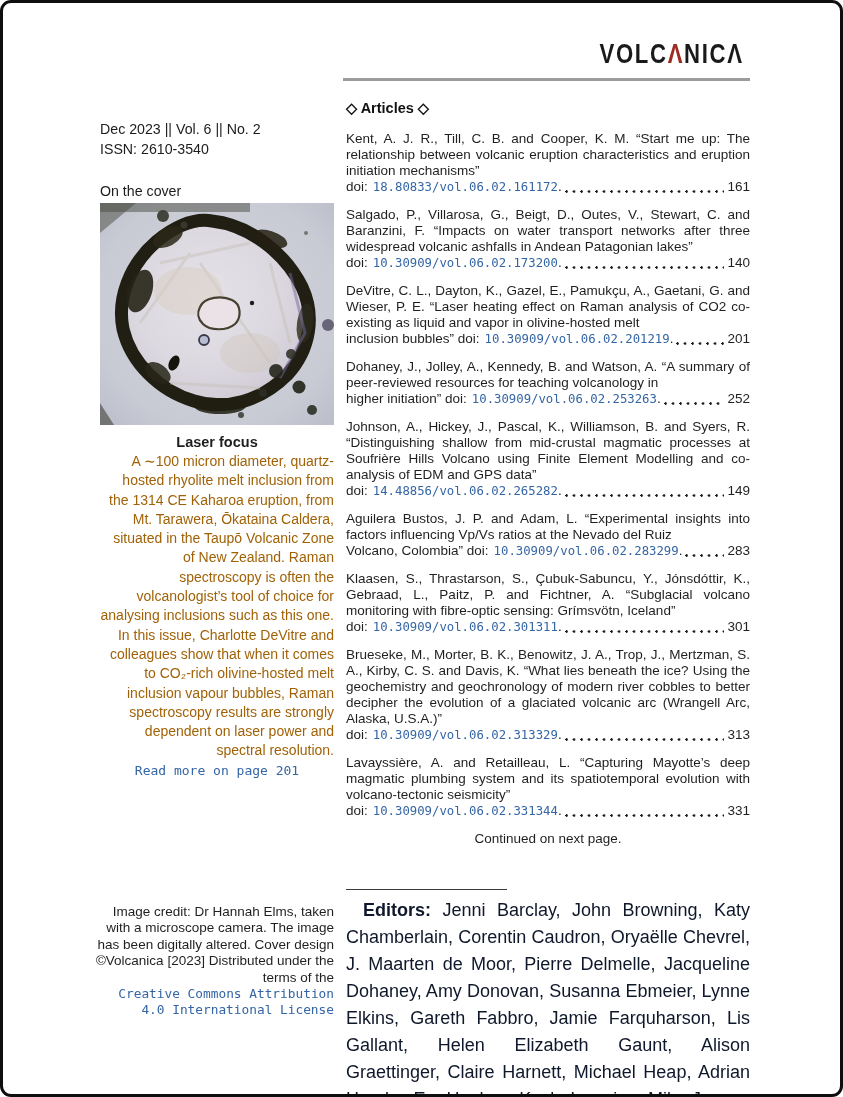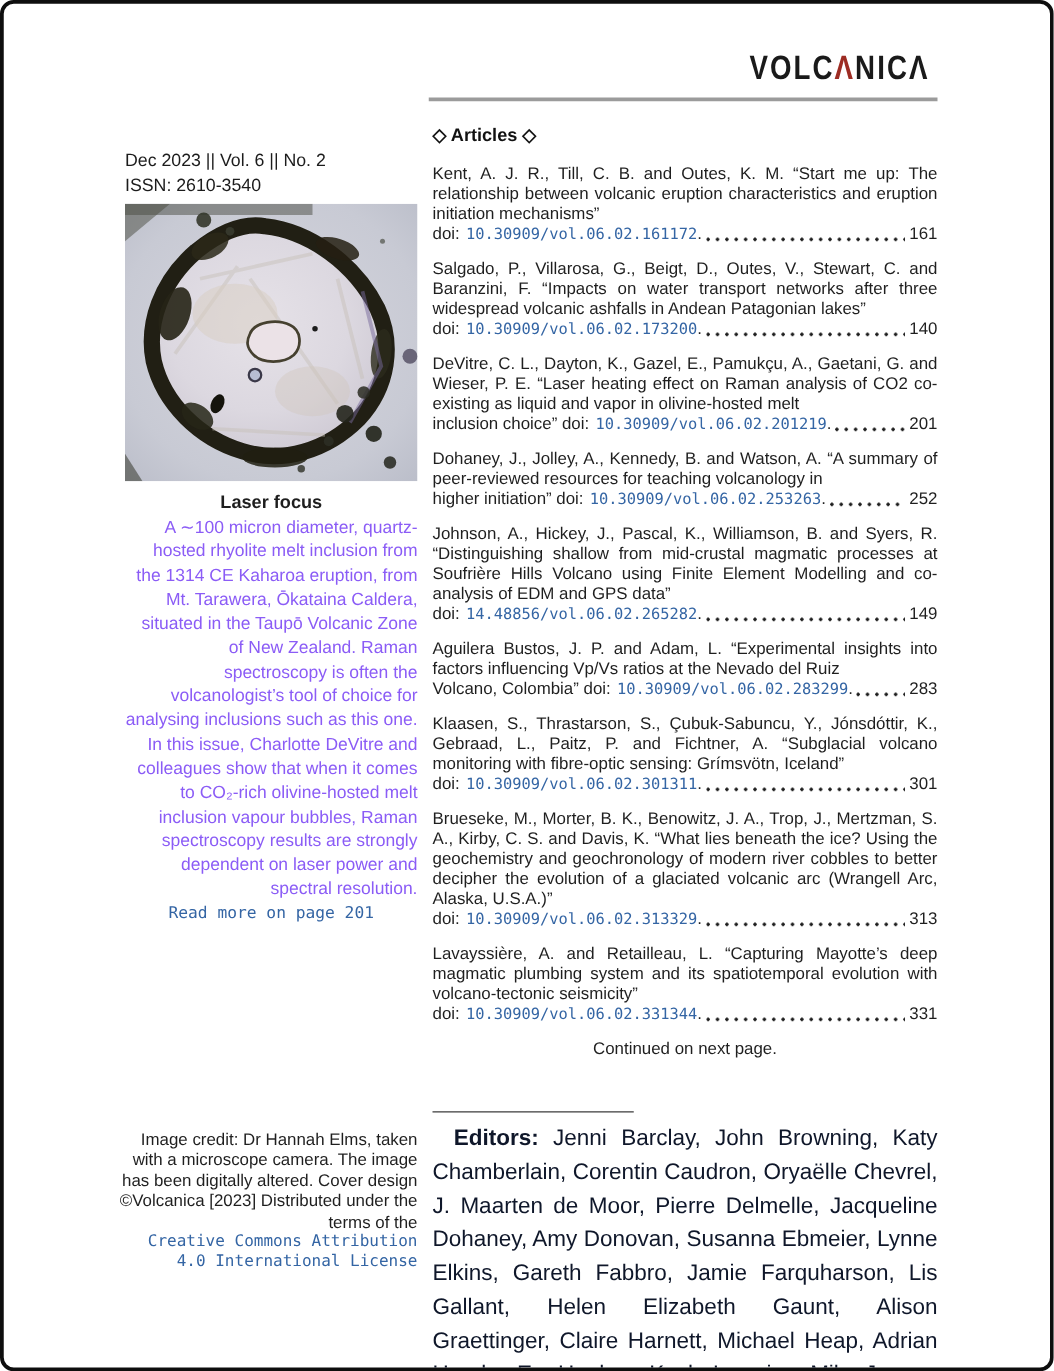--- a/index.html
+++ b/index.html
@@ -29,21 +29,21 @@
     font-size:14.5px; font-weight:700; color:#111;
   }
 
   
   .left-col { position:absolute; left:97px; top:116px; width:234px; }
   .masthead { font-size:14.2px; line-height:20px; color:#1c1c1c; }
   .on-cover { margin-top:24px; font-size:14.2px; color:#1c1c1c; }
   .cover-img { margin-top:4px; width:234px; height:222px; display:block; }
   .caption { margin-top:9px; }
   .caption-title { text-align:center; font-weight:700; font-size:14.5px; margin-bottom:2px; }
-  .caption-body { text-align:right; font-size:14px; line-height:19.3px; color:#8b5cf6; }
+  .caption-body { text-align:right; font-size:14px; line-height:19.3px; color:#a16207; }
   .read-more {
     display:block; margin-top:2px; text-align:center;
     font-family:"DejaVu Sans Mono", monospace; font-size:13px;
     color:#3465a4; text-decoration:none;
   }
 
   
   .right-col { position:absolute; left:343px; top:128px; width:404px; }
   .entry { font-size:13.5px; line-height:16px; margin-bottom:12px; color:#1f1f1f; }
   .ebody { display:block; text-align:justify; }
@@ -77,20 +77,21 @@
 
   <div class="logo"><span>VOLC</span><span class="accent">Λ</span><span>NIC</span><span>Λ</span></div>
   <div class="header-rule"></div>
   <div class="articles-heading">◇ Articles ◇</div>
 
   <div class="left-col">
     <div class="masthead">
       <div>Dec 2023 || Vol. 6 || No. 2</div>
       <div>ISSN: 2610-3540</div>
     </div>
+    <div class="on-cover">On the cover</div>
 
     <svg class="cover-img" viewBox="0 0 234 222" role="img">
       <defs>
         <radialGradient id="bgGrad" cx="50%" cy="48%" r="75%">
           <stop offset="0%" stop-color="#d6d6de"></stop>
           <stop offset="70%" stop-color="#c8cad4"></stop>
           <stop offset="100%" stop-color="#b9bcc8"></stop>
         </radialGradient>
         <radialGradient id="innerGrad" cx="45%" cy="42%" r="70%">
           <stop offset="0%" stop-color="#e6e2e8"></stop>
@@ -139,45 +140,45 @@
     <div class="caption">
       <div class="caption-title">Laser focus</div>
       <div class="caption-body">A ∼100 micron diameter, quartz-hosted rhyolite melt inclusion from the 1314 CE Kaharoa eruption, from Mt. Tarawera, Ōkataina Caldera, situated in the Taupō Volcanic Zone of New Zealand. Raman spectroscopy is often the volcanologist’s tool of choice for analysing inclusions such as this one. In this issue, Charlotte DeVitre and colleagues show that when it comes to CO₂-rich olivine-hosted melt inclusion vapour bubbles, Raman spectroscopy results are strongly dependent on laser power and spectral resolution.</div>
       <a class="read-more" href="#">Read more on page 201</a>
     </div>
   </div>
 
   <div class="right-col">
 
     <article class="entry">
-      <span class="ebody">Kent, A. J. R., Till, C. B. and Outes, K. M. “Start me up: The relationship between volcanic eruption characteristics and eruption initiation mechanisms”</span>
-      <span class="doirow">
-        <span class="dprefix">doi:</span>
-          <a class="doilink" href="#">10.30909/vol.06.02.161172</a>
+      <span class="ebody">Kent, A. J. R., Till, C. B. and Cooper, K. M. “Start me up: The relationship between volcanic eruption characteristics and eruption initiation mechanisms”</span>
+      <span class="doirow">
+        <span class="dprefix">doi:</span>
+          <a class="doilink" href="#">18.80833/vol.06.02.161172</a>
           <span class="after-doi">.</span>
         <span class="leader"></span>
         <span class="pg">161</span>
       </span>
     </article>
 
     <article class="entry">
       <span class="ebody">Salgado, P., Villarosa, G., Beigt, D., Outes, V., Stewart, C. and Baranzini, F. “Impacts on water transport networks after three widespread volcanic ashfalls in Andean Patagonian lakes”</span>
       <span class="doirow">
         <span class="dprefix">doi:</span>
           <a class="doilink" href="#">10.30909/vol.06.02.173200</a>
           <span class="after-doi">.</span>
         <span class="leader"></span>
         <span class="pg">140</span>
       </span>
     </article>
 
     <article class="entry">
       <span class="ebody">DeVitre, C. L., Dayton, K., Gazel, E., Pamukçu, A., Gaetani, G. and Wieser, P. E. “Laser heating effect on Raman analysis of CO2 co-existing as liquid and vapor in olivine-hosted melt</span>
       <span class="doirow">
-        <span class="dprefix">inclusion choice” doi:</span>
+        <span class="dprefix">inclusion bubbles” doi:</span>
           <a class="doilink" href="#">10.30909/vol.06.02.201219</a>
           <span class="after-doi">.</span>
         <span class="leader"></span>
         <span class="pg">201</span>
       </span>
     </article>
 
     <article class="entry">
       <span class="ebody">Dohaney, J., Jolley, A., Kennedy, B. and Watson, A. “A summary of peer-reviewed resources for teaching volcanology in</span>
       <span class="doirow">

